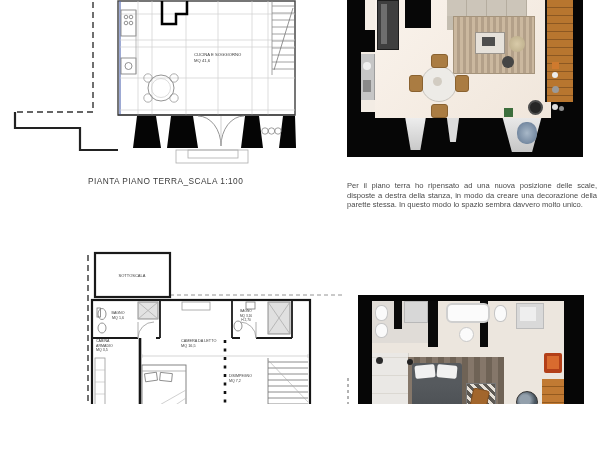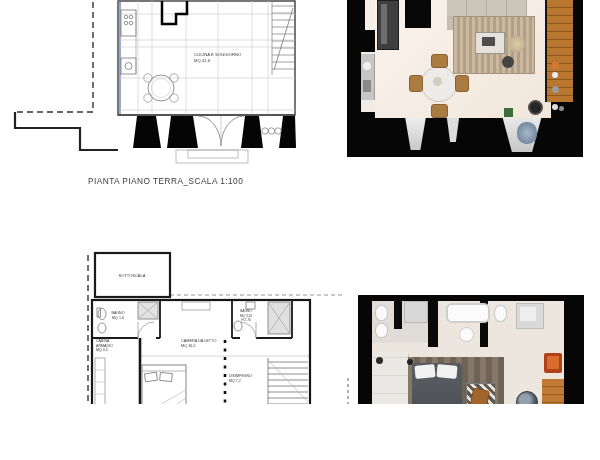--- a/index.html
+++ b/index.html
@@ -116,20 +116,21 @@
     <div class="abs" style="left:181px;top:100px;width:15px;height:15px;border-radius:50%;background:#262626;border:2px solid #4d4d4d;box-sizing:border-box;"></div>
     <div class="abs" style="left:205px;top:104px;width:6px;height:6px;border-radius:50%;background:#dcdcdc;"></div>
     <div class="abs" style="left:212px;top:106px;width:5px;height:5px;border-radius:50%;background:#8f8f8f;"></div>
     <div class="abs" style="left:55px;top:118px;width:27px;height:32px;background:linear-gradient(#ededed,#c9c9c9);clip-path:polygon(12% 0,88% 0,68% 100%,32% 100%);"></div>
     <div class="abs" style="left:98px;top:118px;width:16px;height:24px;background:#dddddd;clip-path:polygon(12% 0,88% 0,68% 100%,32% 100%);"></div>
     <div class="abs" style="left:152px;top:118px;width:46px;height:34px;background:linear-gradient(#e8e8e8,#c6c6c6);clip-path:polygon(8% 0,92% 0,72% 100%,28% 100%);"></div>
     <div class="abs" style="left:170px;top:122px;width:20px;height:22px;border-radius:45%;background:radial-gradient(#a8b8c8,#5f7590);"></div>
   </div>
 
   <div id="desc" class="abs" style="left:347px;top:181px;width:250px;">
+    <p>Per il piano terra ho ripensato ad una nuova posizione delle scale, disposte a destra della stanza, in modo da creare una decorazione della parette stessa. In questo modo lo spazio sembra davvero molto unico.</p>
   </div>
 
   <svg class="abs" style="left:0;top:250px" width="350" height="210" viewBox="0 0 350 210">
     <path d="M88,5 V175 M86,175 H2" fill="none" stroke="#333" stroke-width="1.4" stroke-dasharray="6,4"></path>
     <path d="M80,188 H57 V210" fill="none" stroke="#222" stroke-width="2"></path>
     <path d="M170,45 H345" fill="none" stroke="#888" stroke-width="0.9" stroke-dasharray="4,3"></path>
     <path d="M348,128 V176" fill="none" stroke="#666" stroke-width="1" stroke-dasharray="3,3"></path>
 
     <rect x="95" y="3" width="75" height="44" fill="#ffffff" stroke="#1a1a1a" stroke-width="2.2"></rect>
     <text x="132" y="27" font-size="4" text-anchor="middle">SOTTOSCALA</text>

